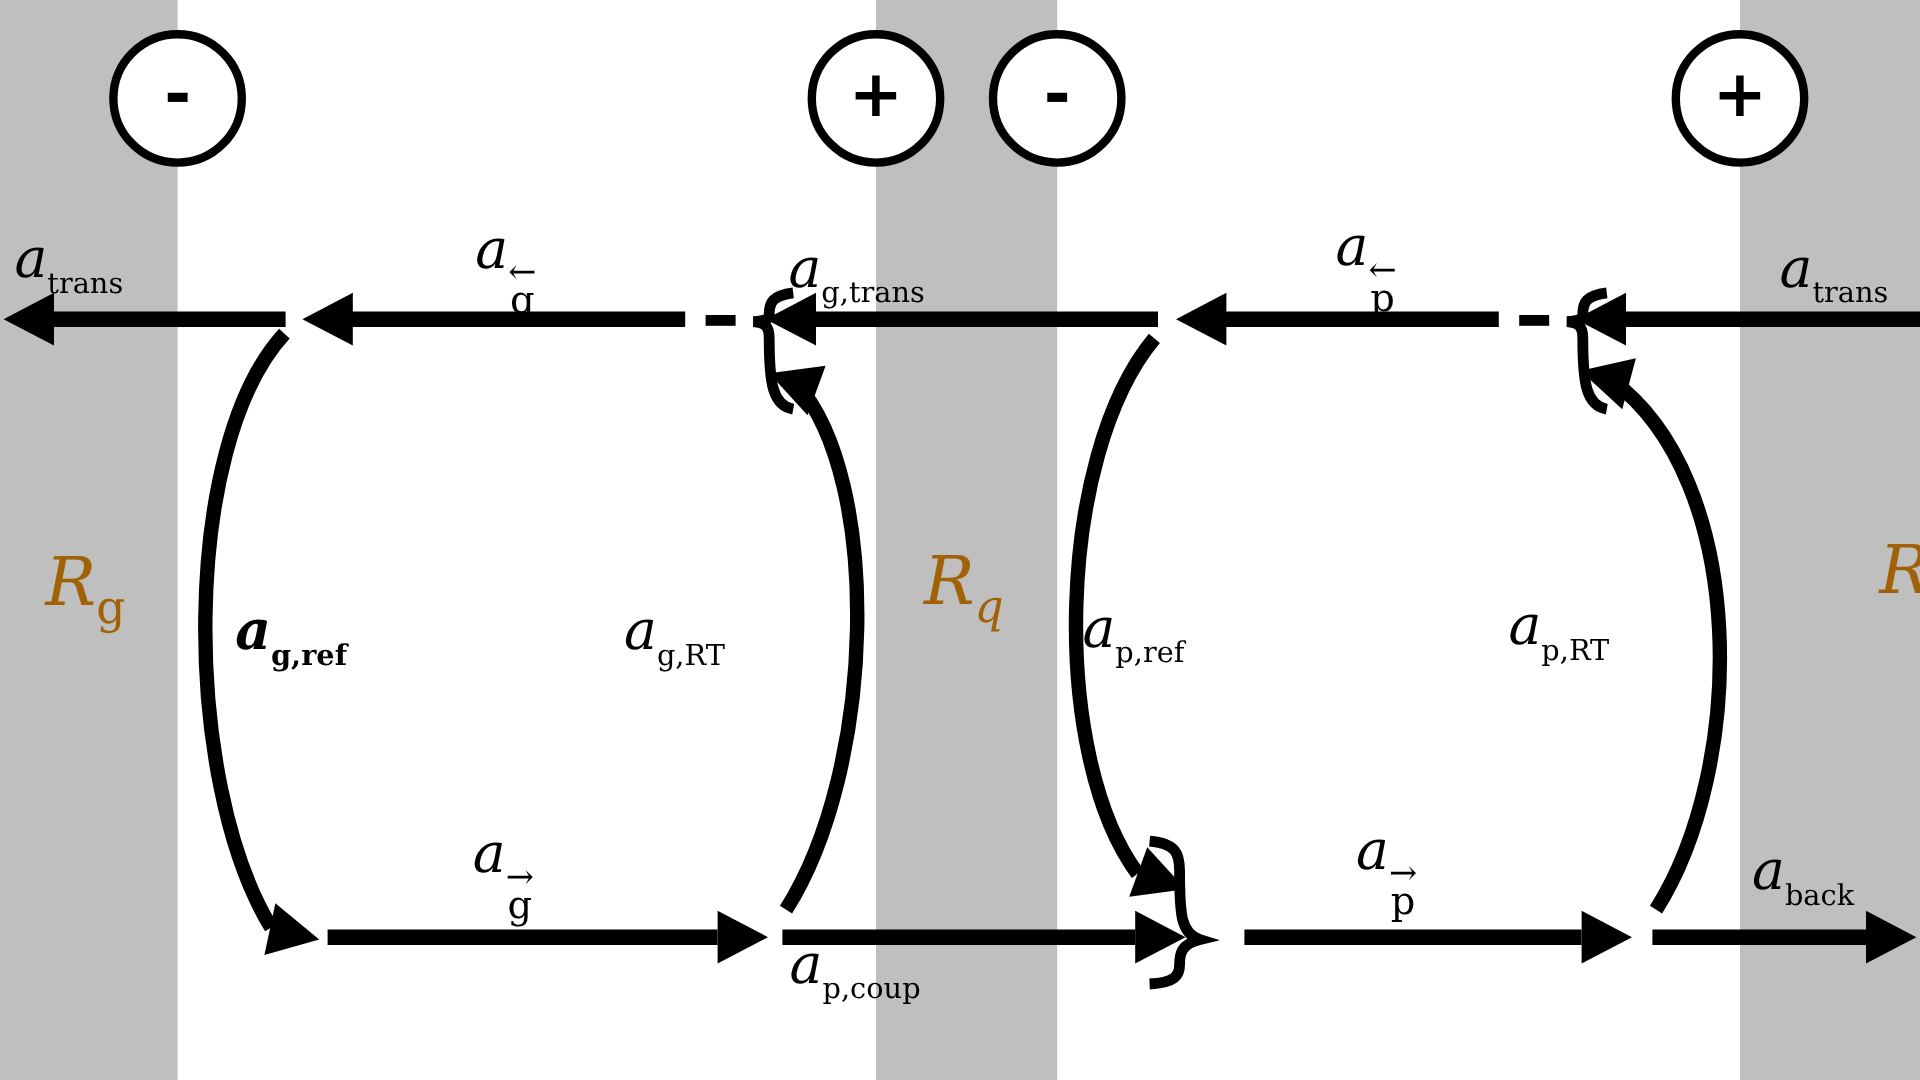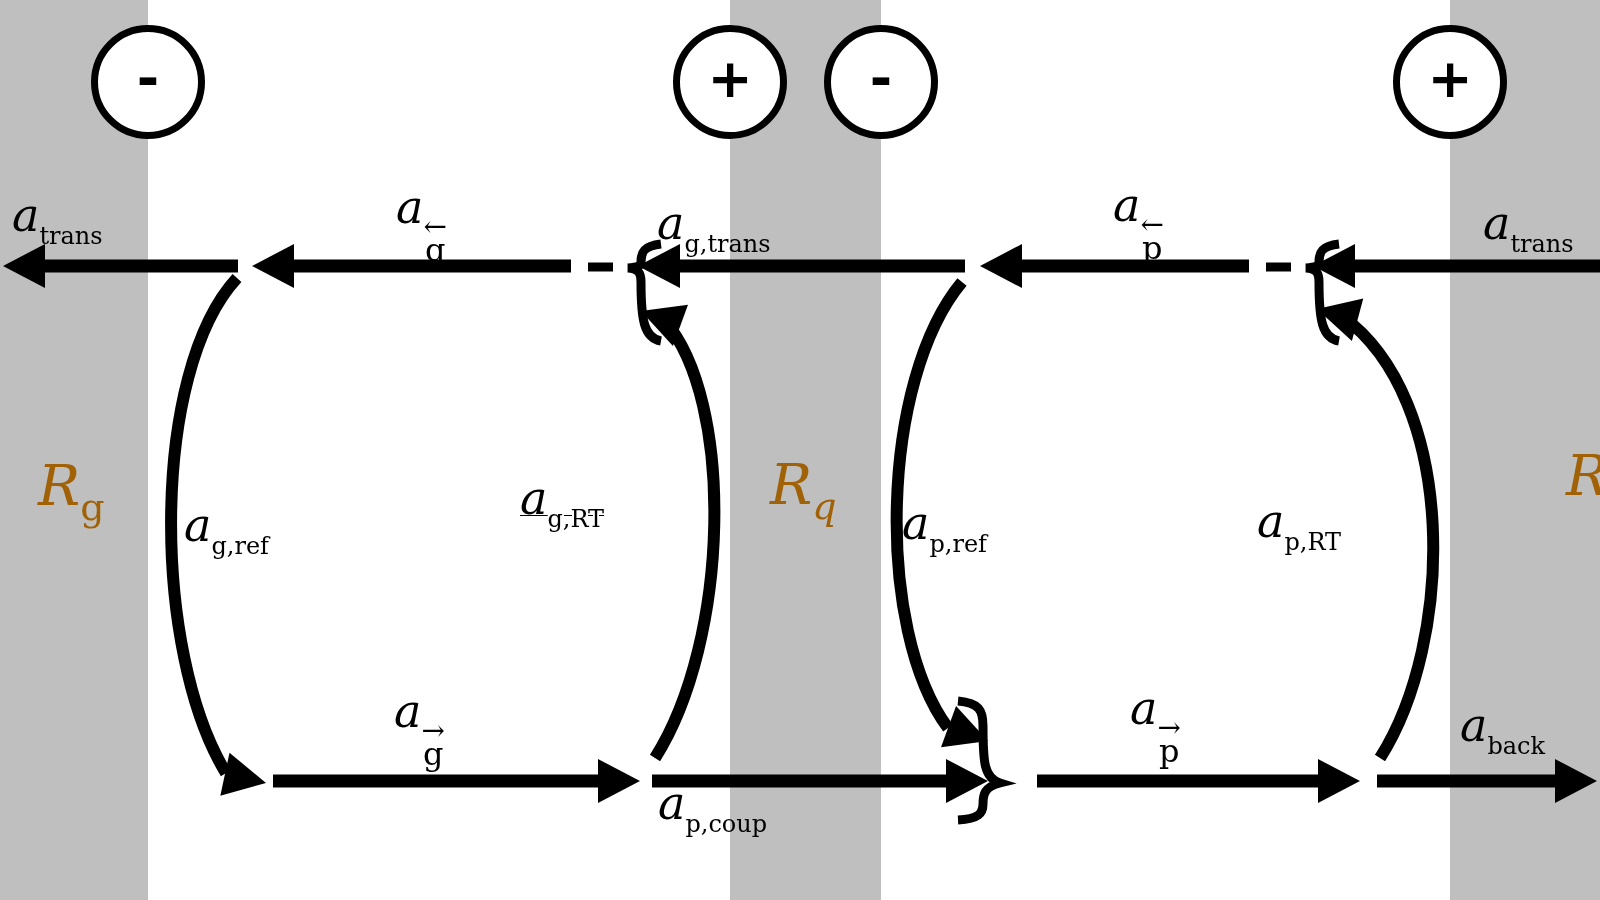--- a/index.html
+++ b/index.html
@@ -140,24 +140,24 @@
         <span class="ssub">p</span>
       </span>
   </div>
   <div class="lbl" style="left:1483px; top:200px;">
     <i class="base">a</i><span class="sub">trans</span>
   </div>
 
   <div class="rlbl" style="left:38px; top:458px;">
     <i class="rbase">R</i><span class="rsub">g</span>
   </div>
-  <div class="lbl" style="left:184px; top:502px;">
+  <div class="lbl" style="left:196px; top:502px;font-weight:bold;">
     <i class="base">a</i><span class="sub">g,ref</span>
   </div>
-  <div class="lbl" style="left:520px; top:475px;text-decoration:underline;">
+  <div class="lbl" style="left:520px; top:502px;">
     <i class="base">a</i><span class="sub">g,RT</span>
   </div>
   <div class="rlbl" style="left:770px; top:457px;">
     <i class="rbase">R</i><span class="rsub qit">q</span>
   </div>
   <div class="lbl" style="left:902px; top:500px;">
     <i class="base">a</i><span class="sub">p,ref</span>
   </div>
   <div class="lbl" style="left:1257px; top:498px;">
     <i class="base">a</i><span class="sub">p,RT</span>

